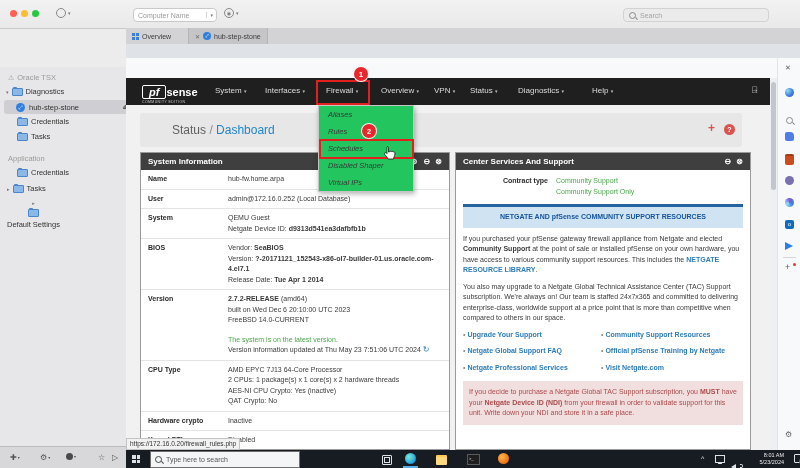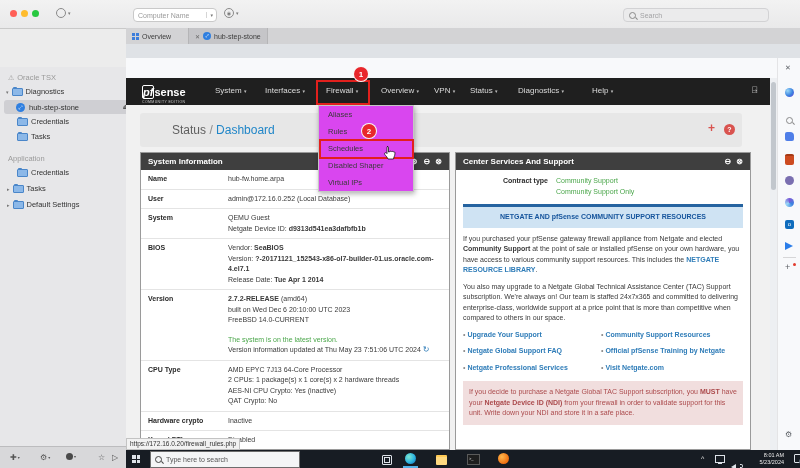--- a/index.html
+++ b/index.html
@@ -43,21 +43,21 @@
   .caret{font-size:5px;color:#bdbdbd;}
   #page{left:126px;top:105px;width:644px;height:345px;background:#f1f1f1;}
   #crumbcard{left:140px;top:113px;width:602px;height:34px;background:#e7e7e7;border-radius:3px;z-index:2;}
   .panel-h{height:17px;background:#3f3f3f;color:#fff;display:flex;align-items:center;font-size:8px;font-weight:bold;padding:0 7px;}
   .panel{background:#fff;border:1px solid #9a9a9a;z-index:3;overflow:hidden;}
   .sirow{display:flex;border-bottom:1px solid #e4e4e4;padding:4px 5px 4px 7px;font-size:7px;line-height:10.5px;}
   .silbl{width:80px;font-weight:bold;color:#2b2b2b;flex-shrink:0;}
   .sival{color:#3a3a3a;word-break:break-word;width:100%;}
   .green{color:#4aa64a;}
   .blink{color:#2e7cb8;font-weight:bold;}
-  #dropdown{left:318px;top:105px;width:94px;background:#d946ef;border:1px solid #c5c5c5;box-shadow:1px 2px 5px rgba(0,0,0,.3);z-index:20;}
+  #dropdown{left:318px;top:105px;width:94px;background:#22c55e;border:1px solid #c5c5c5;box-shadow:1px 2px 5px rgba(0,0,0,.3);z-index:20;font-style:italic;}
   .ditem{height:17px;line-height:17px;padding-left:9px;font-size:7.5px;color:#3a3a3a;}
   .redbox{border:2px solid #e2201d;z-index:30;}
   .badge{width:14px;height:14px;background:#e8272c;border-radius:50%;color:#fff;font-size:8px;font-weight:bold;display:flex;align-items:center;justify-content:center;z-index:31;box-shadow:0 0 0 1px #f7f7f7;}
   .nlink{color:#2e7cb8;font-weight:bold;font-size:7px;}
   
   #taskbar{left:126px;top:450px;width:674px;height:18px;background:#171c23;z-index:50;}
   .tray{color:#e3e3e3;font-size:7px;}
   .winsq{width:3.5px;height:3.5px;background:#dde2e8;}
 </style>
 </head>
@@ -113,21 +113,21 @@
     <div class="a side dim" style="left:8px;top:87px;">Application</div>
     <div class="a r side" style="left:17px;top:101px;gap:3px;">
       <span class="folder"></span>
       <span>Credentials</span>
     </div>
     <div class="a r side" style="left:7px;top:117px;gap:3px;">
       <span style="font-size:5px;color:#777;">▸</span>
       <span class="folder"></span>
       <span>Tasks</span>
     </div>
-    <div class="a r side" style="left:7px;top:133px;gap:3px;">
+    <div class="a r side" style="left:7px;top:133px;gap:3px;flex-direction:column;">
       <span style="font-size:5px;color:#777;">▸</span>
       <span class="folder"></span>
       <span>Default Settings</span>
     </div>
   </div>
 
   <div class="a" id="rtsx-bottombar">
     <div class="a r btool" style="left:10px;top:6px;gap:1px;">
         <span>✚</span>
         <span style="font-size:4px;">▾</span>
@@ -187,21 +187,21 @@
       <span style="color:#5f6368;font-size:7px;">A⁾</span>
       <span style="color:#5f6368;font-size:8px;">☆</span>
     </div>
 
   </div>
 
   <div class="a" id="page"></div>
 
   <div class="a" id="navbar">
     <div class="a" style="left:16px;top:4px;color:#fff;">
-      <span style="font-size:11px;font-weight:bold;font-style:italic;border:1px solid #fff;border-radius:2px;padding:0 0;">pf</span><span style="font-size:11px;font-weight:bold;">sense</span>
+      <span style="font-size:11px;font-weight:bold;font-style:italic;border:1px solid #fff;border-radius:2px;padding:0 6px;">pf</span><span style="font-size:11px;font-weight:bold;">sense</span>
       <div style="font-size:3.5px;color:#c9c9c9;letter-spacing:.4px;">COMMUNITY EDITION</div>
     </div>
     <div class="nitem" style="left:89px;"><span>System</span> <span class="caret">▾</span></div>
     <div class="nitem" style="left:139px;"><span>Interfaces</span> <span class="caret">▾</span></div>
     <div class="nitem" style="left:200px;"><span>Firewall</span> <span class="caret">▾</span></div>
     <div class="nitem" style="left:255px;"><span>Overview</span> <span class="caret">▾</span></div>
     <div class="nitem" style="left:308px;"><span>VPN</span> <span class="caret">▾</span></div>
     <div class="nitem" style="left:344px;"><span>Status</span> <span class="caret">▾</span></div>
     <div class="nitem" style="left:392px;"><span>Diagnostics</span> <span class="caret">▾</span></div>
     <div class="nitem" style="left:466px;"><span>Help</span> <span class="caret">▾</span></div>

